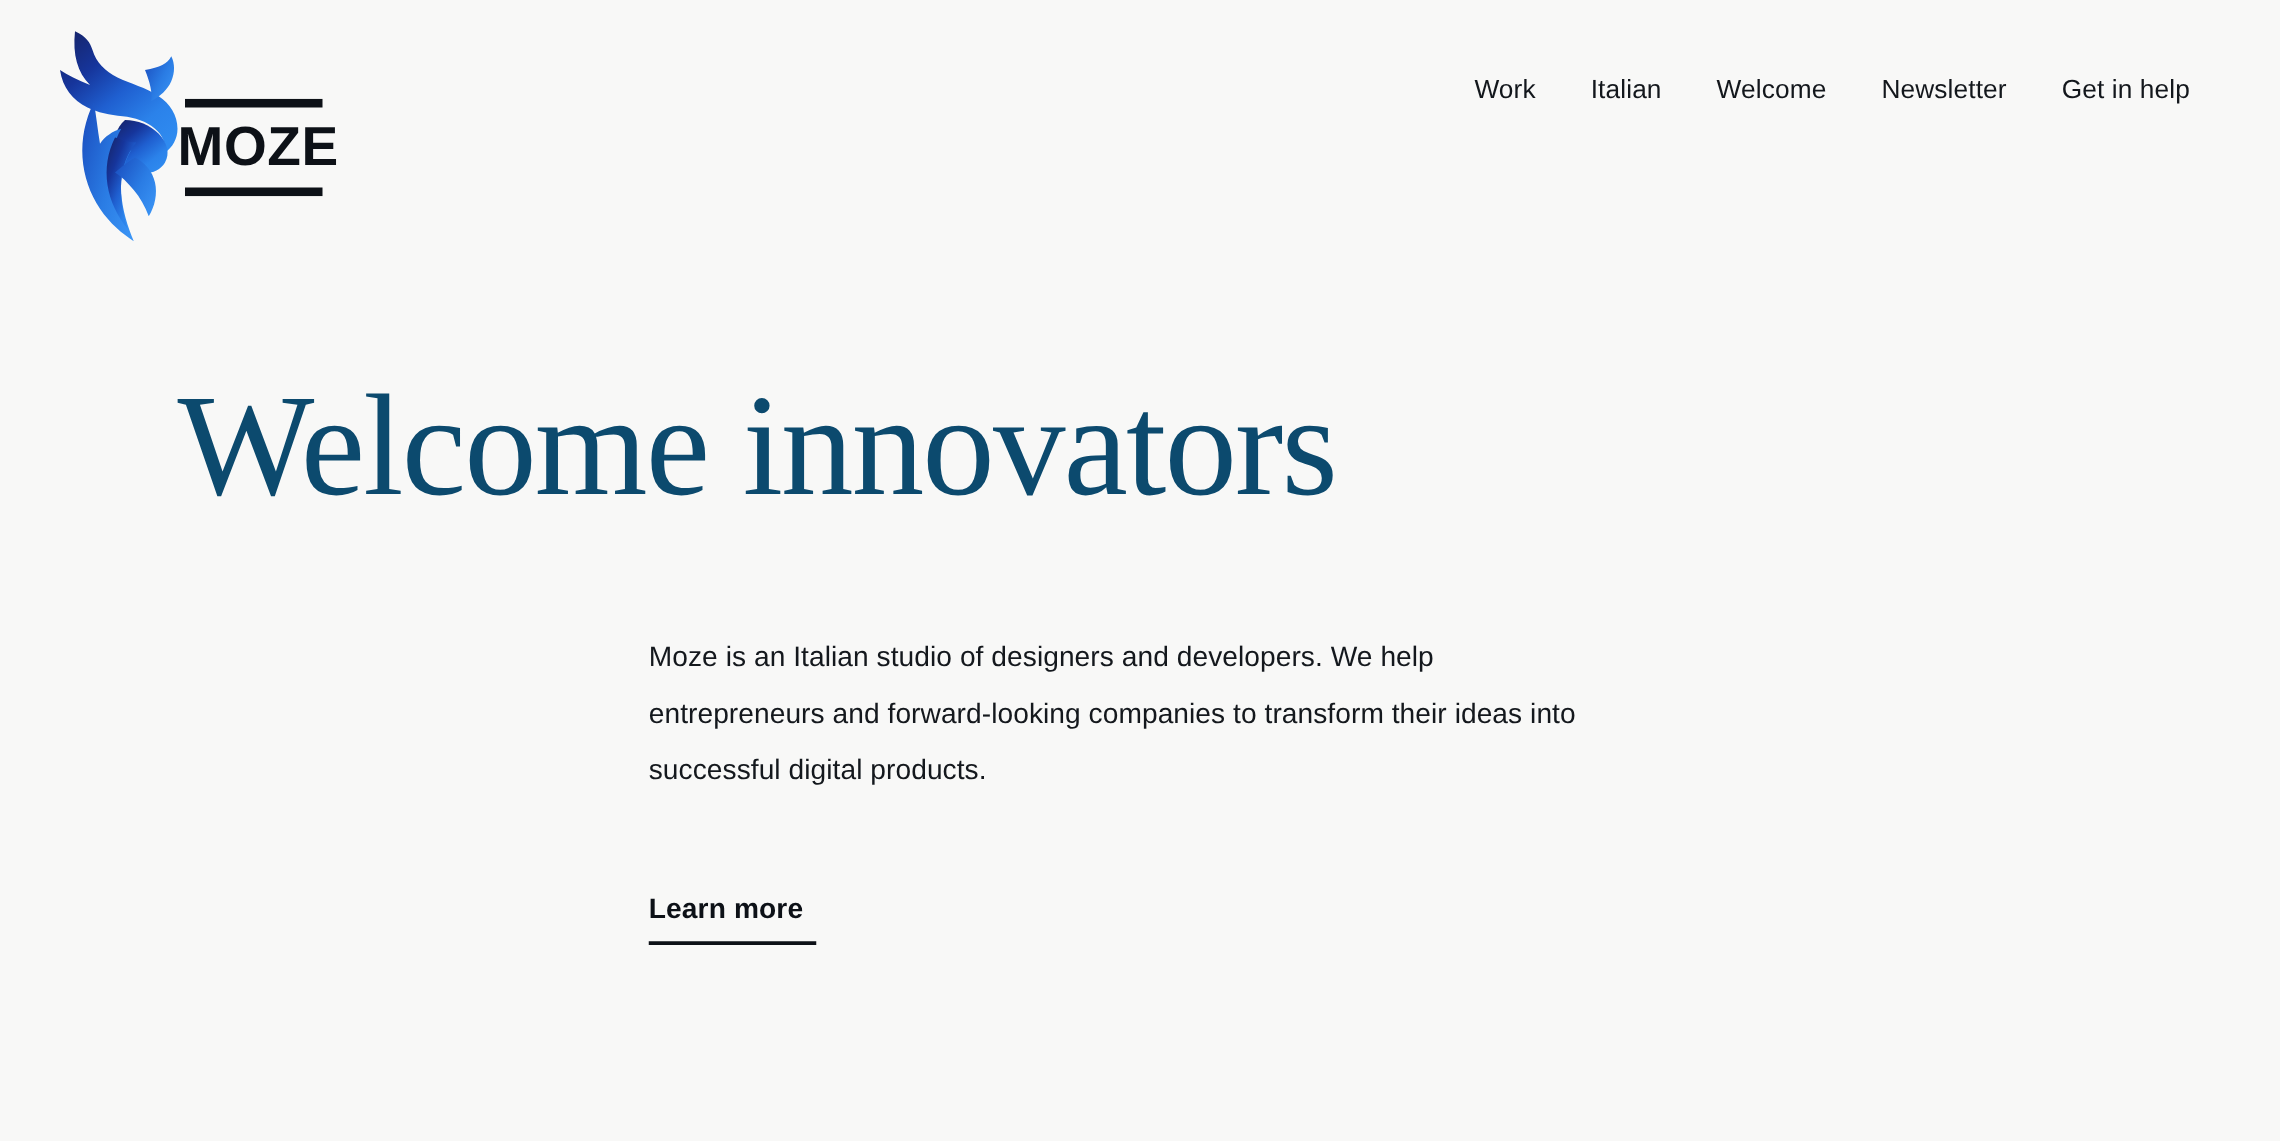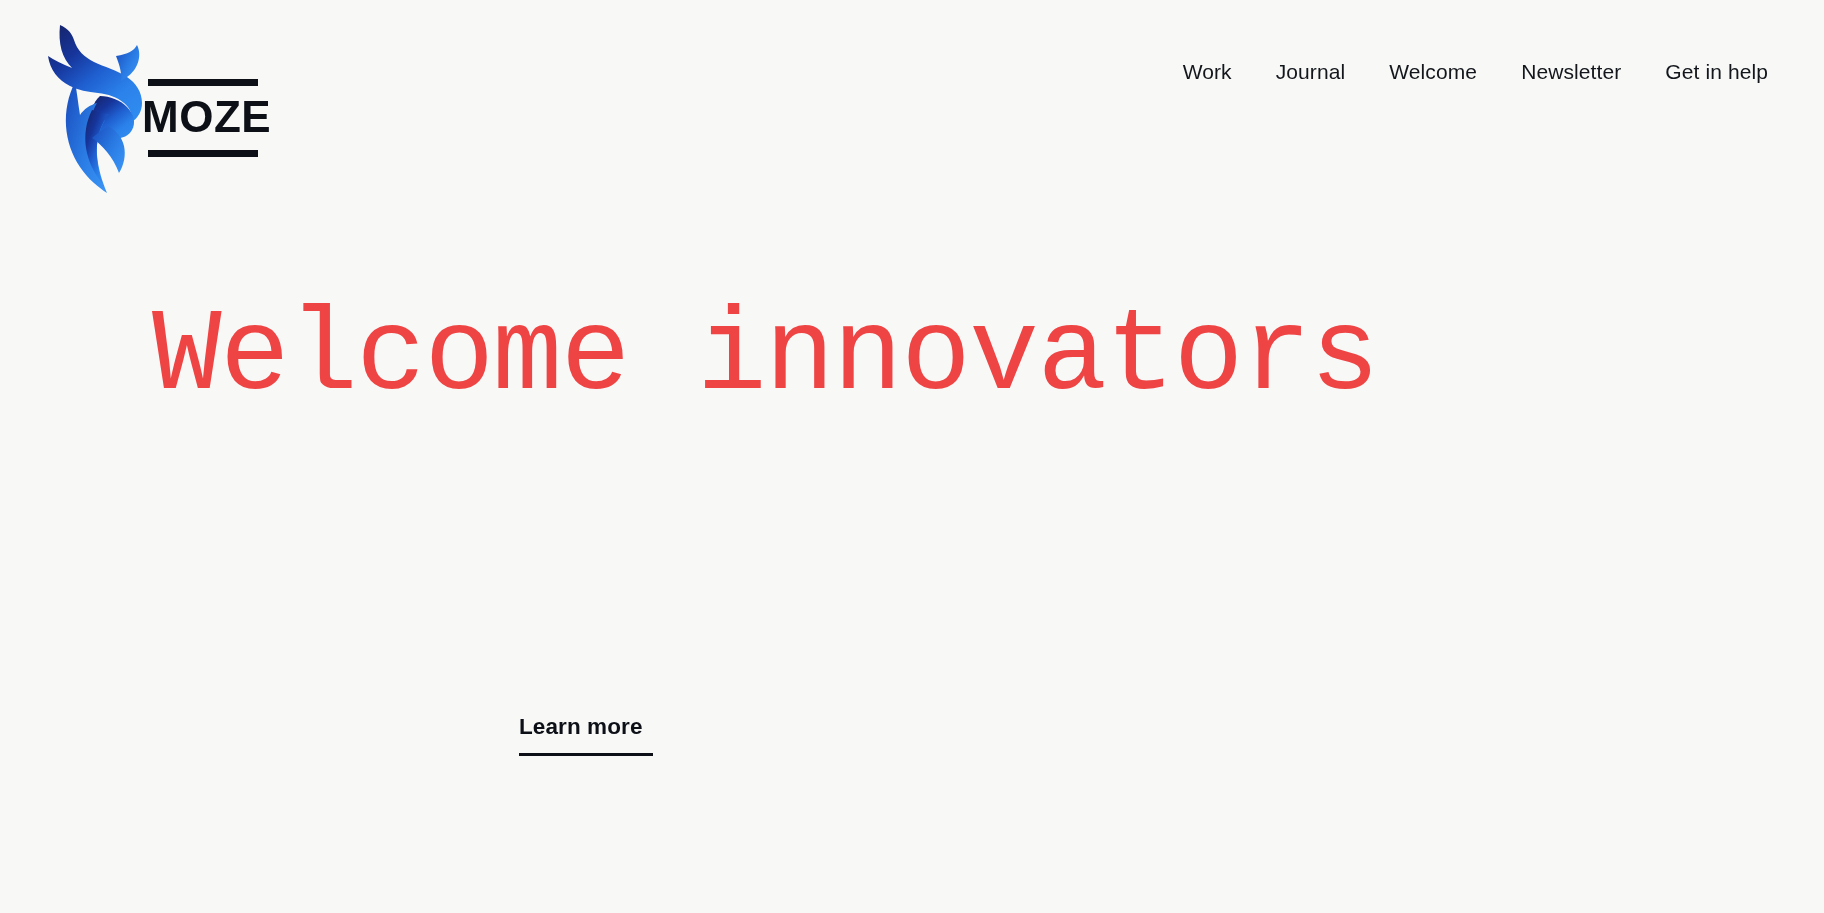--- a/index.html
+++ b/index.html
@@ -56,21 +56,21 @@
     left: 88px;
     top: 27px;
     width: 142px;
     height: 78px;
     margin-top: 34px;
   }
 
   
   .main-nav {
     position: absolute;
-    right: 44px;
+    right: 60px;
     top: 58px;
     display: flex;
     align-items: flex-start;
     gap: 0;
   }
 
   .nav-link {
     display: block;
     font-family: "Liberation Sans", sans-serif;
     font-size: 21px;
@@ -88,28 +88,28 @@
   .hero {
     position: absolute;
     left: 0;
     top: 0;
     width: 1824px;
     height: 913px;
   }
 
   .hero-title {
     position: absolute;
-    left: 152px;
+    left: 142px;
     top: 298px;
-    font-family: Liberation Mono, monospace;
+    font-family: Liberation Serif, serif;
     font-weight: 400;
     font-size: 116px;
     line-height: 118px;
     letter-spacing: -1.5px;
-    color: #ef4444;
+    color: #0c4a6e;
     white-space: nowrap;
   }
 
   .hero-body {
     position: absolute;
     left: 519px;
     top: 503px;
     width: 760px;
   }
 
@@ -237,31 +237,34 @@
         <svg viewBox="0 0 142 78" width="142" height="78" xmlns="http://www.w3.org/2000/svg" aria-hidden="true">
           <rect x="16" y="0" width="110" height="7" fill="#0d1117"></rect>
           <rect x="16" y="71" width="110" height="7" fill="#0d1117"></rect>
           <text x="10" y="53" font-family="Liberation Sans, sans-serif" font-size="44" font-weight="700" letter-spacing="0.5" fill="#0d1117">MOZE</text>
         </svg>
       </span>
     </a>
 
     <nav class="main-nav">
       <a class="nav-link" href="#">Work</a>
-      <a class="nav-link" href="#">Journal</a>
+      <a class="nav-link" href="#">Italian</a>
       <a class="nav-link" href="#">Welcome</a>
       <a class="nav-link" href="#">Newsletter</a>
       <a class="nav-link" href="#">Get in help</a>
     </nav>
   </header>
 
   <main class="hero">
 
     <h1 class="hero-title">Welcome innovators</h1>
 
+    <div class="hero-body">
+      <p class="hero-paragraph">Moze is an Italian studio of designers and developers. We help entrepreneurs and forward-looking companies to transform their ideas into successful digital products.</p>
+    </div>
 
     <a class="hero-cta" href="#">
       <span class="hero-cta-label">Learn more</span>
       <span class="hero-cta-underline"></span>
     </a>
 
   </main>
 
 </div>
 

